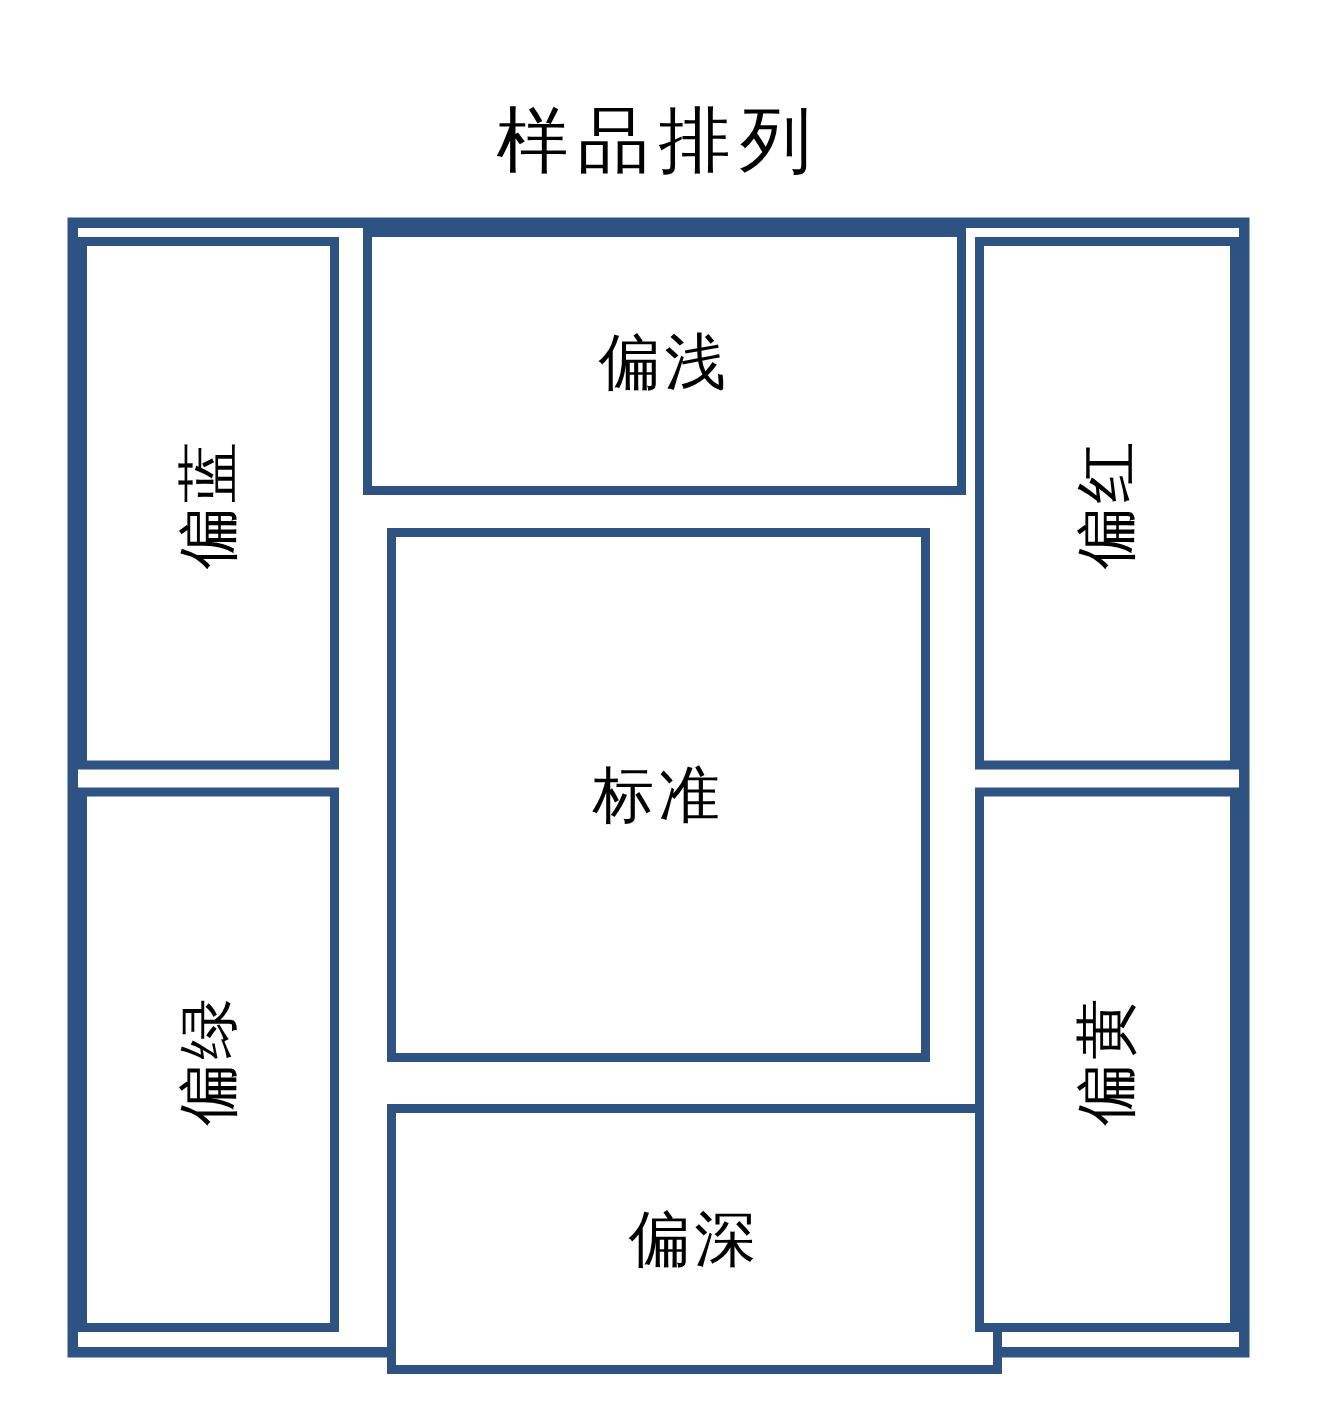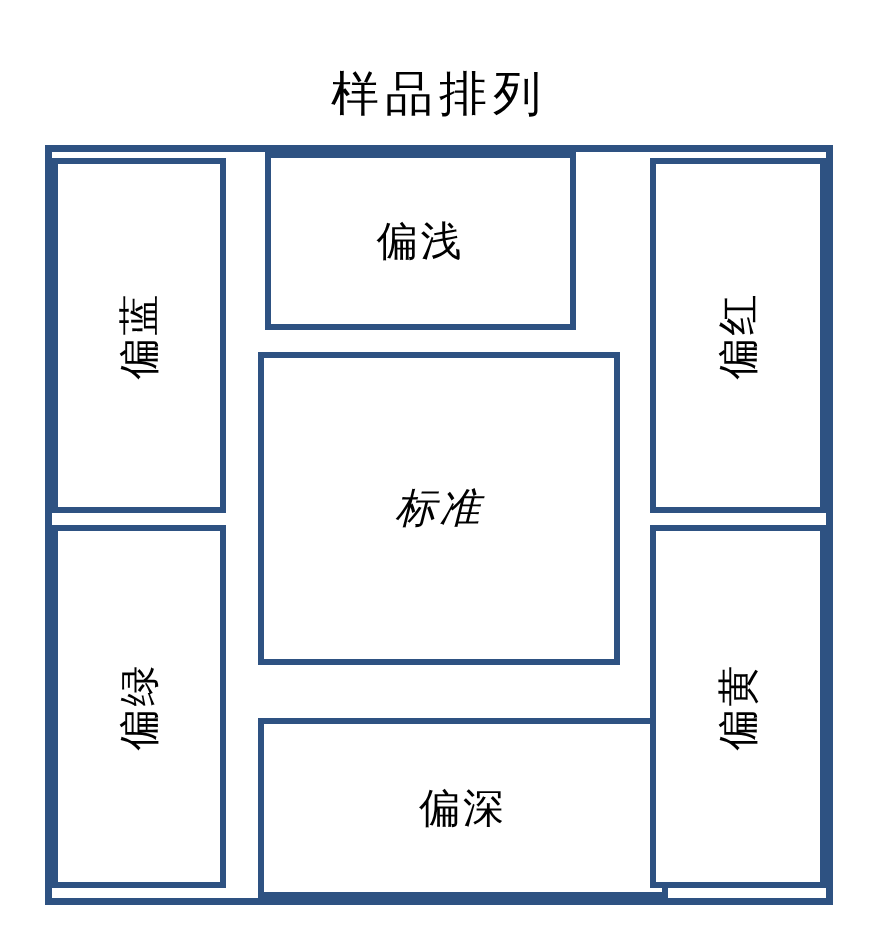--- a/index.html
+++ b/index.html
@@ -52,23 +52,23 @@
     color: #000000;
     white-space: nowrap;
   }
   .vertical .sample-label {
     transform: rotate(-90deg);
   }
   
   .box-left-top     { left: 0px;   top: 6px;   width: 174px; height: 355px; }
   .box-left-bottom  { left: 0px;   top: 373px; width: 174px; height: 363px; }
   
-  .box-center-top    { left: 213px; top: 0px;   width: 311px; height: 178px; }
-  .box-center-mid    { left: 206px; top: 200px; width: 362px; height: 313px; font-style: italic; }
-  .box-center-bottom { left: 206px; top: 566px; width: 410px; height: 180px; }
+  .box-center-top    { left: 190px; top: 0px;   width: 402px; height: 178px; }
+  .box-center-mid    { left: 206px; top: 200px; width: 362px; height: 356px; }
+  .box-center-bottom { left: 206px; top: 584px; width: 410px; height: 180px; }
   
   .box-right-top    { left: 598px; top: 6px;   width: 176px; height: 355px; }
   .box-right-bottom { left: 598px; top: 373px; width: 176px; height: 363px; }
 </style>
 </head>
 <body>
 
 <div class="diagram-title">样品排列</div>
 
 <div class="outer-frame">

